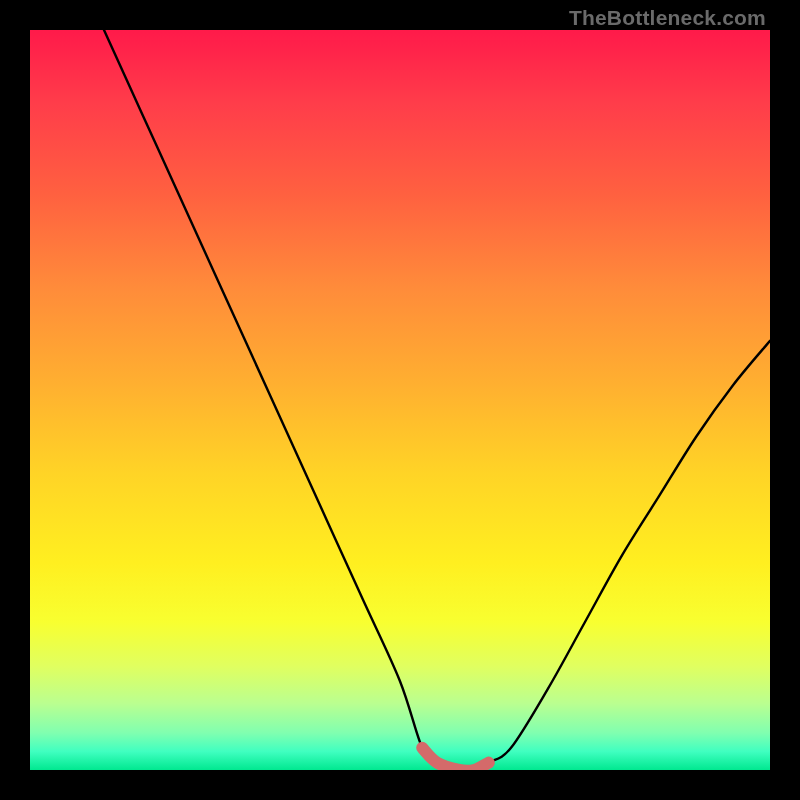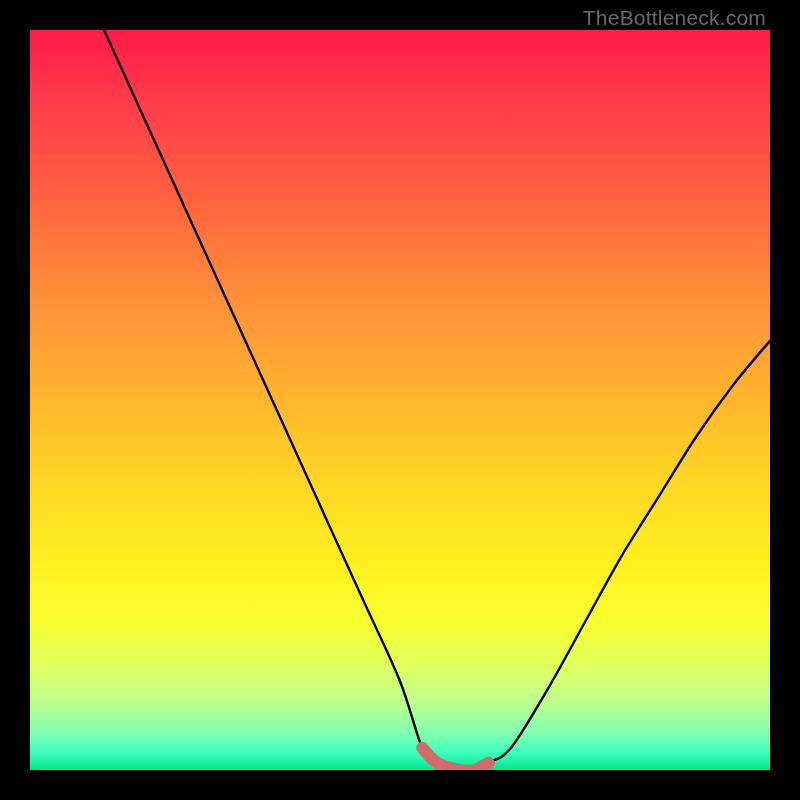--- a/index.html
+++ b/index.html
@@ -42,21 +42,21 @@
       #80ffb0 95%,
       #40ffc0 97.5%,
       #00e890 100%
     );
   }
   .watermark {
     position: absolute;
     top: 6px;
     right: 34px;
     font-size: 21px;
-    font-weight: 400;
+    font-weight: 700;
     color: #6a6a6a;
     letter-spacing: 0.2px;
   }
   .curve-svg {
     position: absolute;
     inset: 0;
   }
 </style>
 </head>
 <body>

